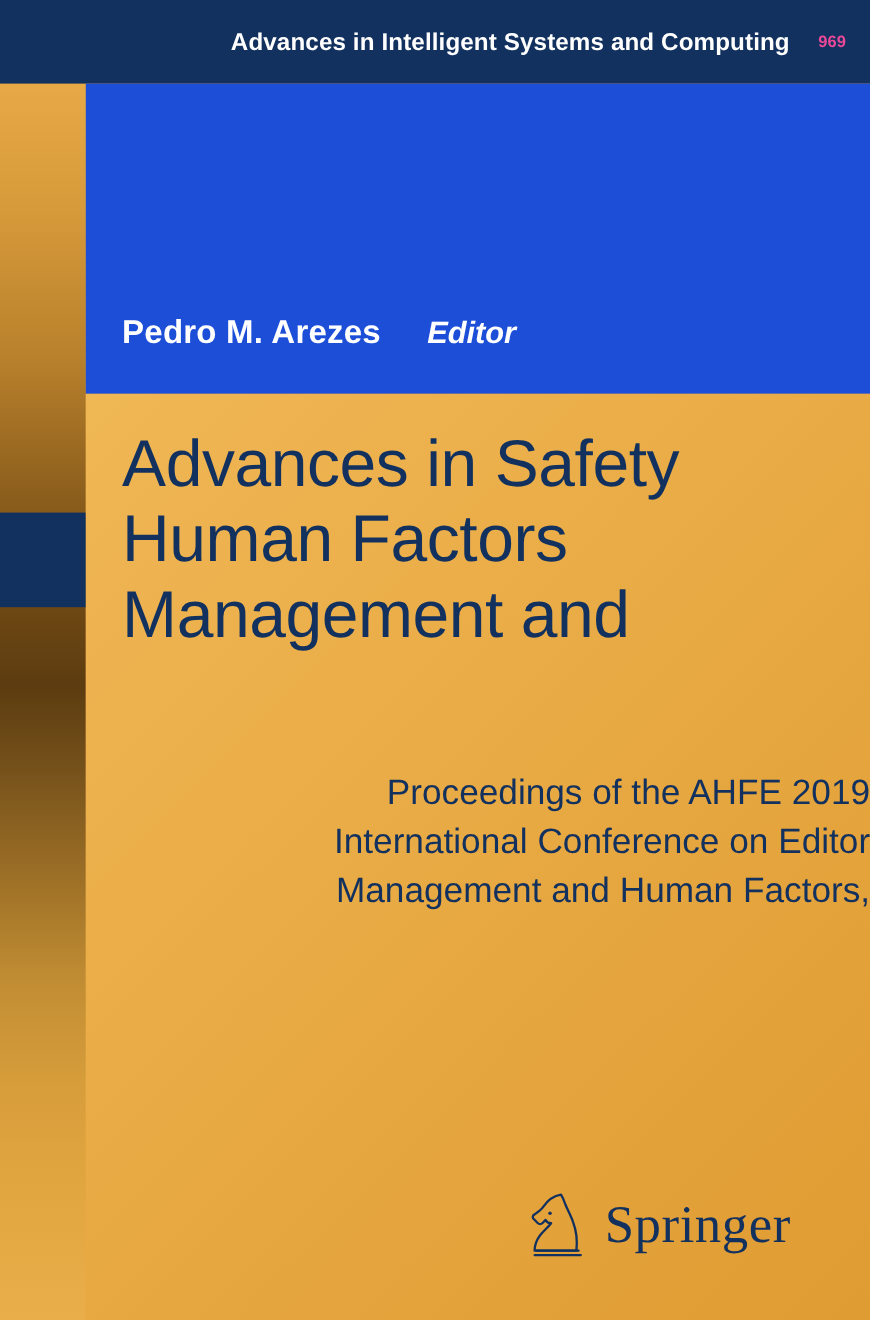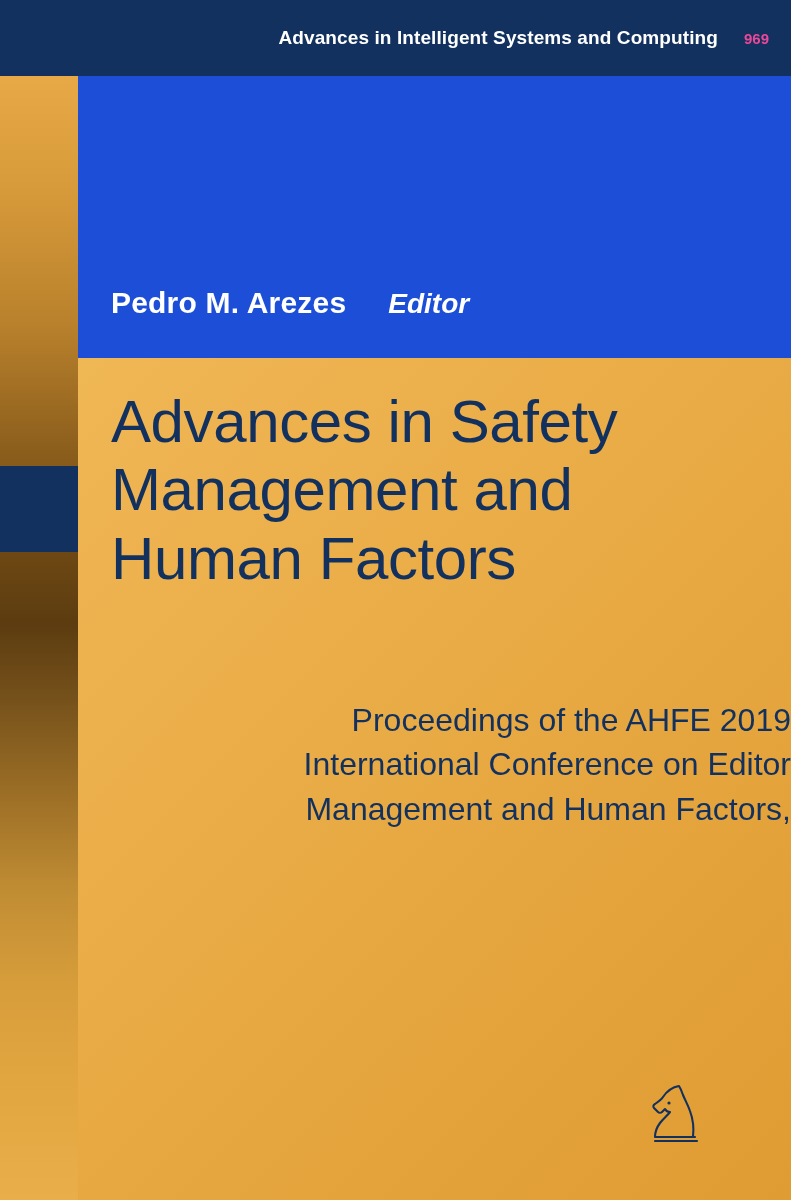--- a/index.html
+++ b/index.html
@@ -27,21 +27,21 @@
     height: 76px;
     background: #12315e;
     display: flex;
     align-items: center;
     justify-content: flex-end;
     padding-right: 22px;
     box-sizing: border-box;
   }
   .series-title {
     color: #ffffff;
-    font-size: 19px;
+    font-size: 22px;
     font-weight: bold;
     letter-spacing: 0.1px;
     white-space: nowrap;
   }
   .series-number {
     color: #ec4899;
     font-size: 15px;
     font-weight: bold;
     margin-left: 26px;
   }
@@ -197,22 +197,22 @@
       <span class="editor-name">Pedro M. Arezes</span>
       <span class="editor-role">Editor</span>
     </div>
   </div>
 
   <div class="body-area">
 
     <div class="title-wrap">
       <h1 class="book-title">
         <span class="tl">Advances in Safety</span>
+        <span class="tl">Human Factors</span>
         <span class="tl">Management and</span>
-        <span class="tl">Human Factors</span>
       </h1>
     </div>
 
     <div class="subtitle-wrap">
       <p class="book-subtitle">
         <span class="sl">Proceedings of the AHFE 2019</span>
         <span class="sl">International Conference on Editor</span>
         <span class="sl">Management and Human Factors,</span>
       </p>
     </div>
@@ -221,16 +221,17 @@
       <span class="knight-icon">
         <svg viewBox="0 0 56 62" width="56" height="62" aria-hidden="true">
           <g fill="none" stroke="#12315e" stroke-width="2.1" stroke-linejoin="round" stroke-linecap="round">
             <path d="M30 4 c-6 1 -12 5 -16 11 c-2 3 -5 5 -8 7 c-2 1 -2 3 -1 4 l4 4 c1 1 3 1 4 0 l3 -3 c1 2 3 3 5 3 c-3 4 -7 7 -10 11 c-3 4 -5 9 -5 14 l38 0 c1 -9 0 -18 -3 -26 c-2 -6 -5 -11 -7 -16 c-1 -3 -2 -6 -4 -9 z"></path>
             <circle cx="20" cy="21" r="1.6" fill="#12315e" stroke="none"></circle>
             <path d="M8 55 l38 0"></path>
             <path d="M6 59 l42 0"></path>
           </g>
         </svg>
       </span>
+      <span class="springer-word">Springer</span>
     </div>
 
   </div>
 </div>
 
 </body></html>

